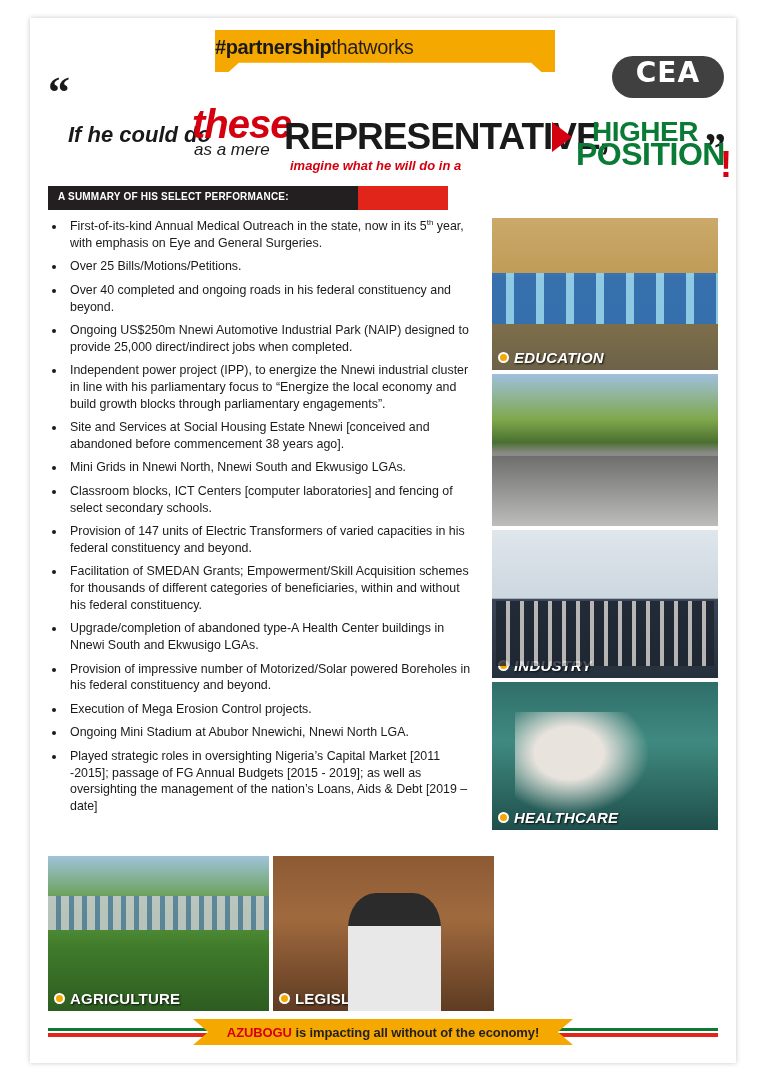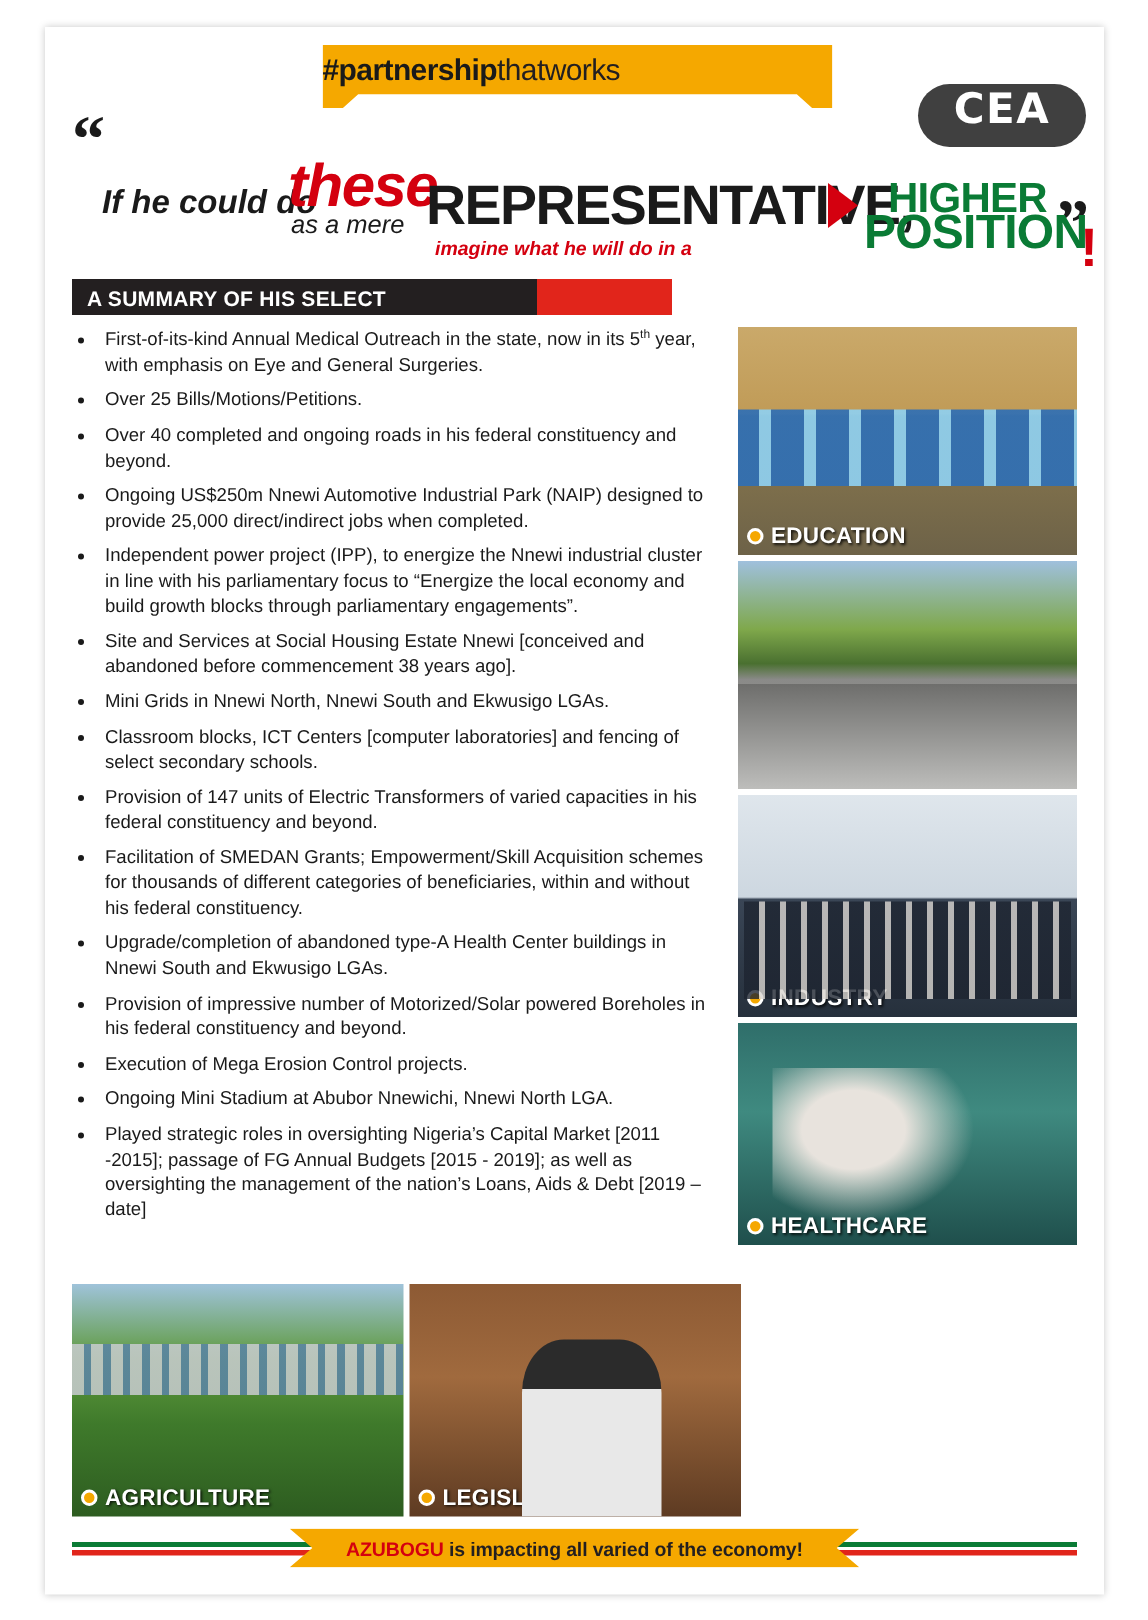--- a/index.html
+++ b/index.html
@@ -113,21 +113,21 @@
 
   
   .summary-bar {
     position: absolute;
     left: 18px; top: 168px;
     width: 400px; height: 24px;
     display: flex;
   }
   .summary-black {
     background: #231f20; color: #ffffff;
-    font-size: 14px; font-weight: bold; letter-spacing: 0.2px;
+    font-size: 10px; font-weight: bold; letter-spacing: 0.2px;
     padding: 5px 10px 0 10px;
     flex: 0 0 310px;
   }
   .summary-red {
     background: #e1251b;
     flex: 1;
   }
 
   
   .content {
@@ -151,20 +151,21 @@
     font-size: 15.5px; font-weight: bold; color: #1a1a1a;
     margin-top: 4px; margin-left: 0px;
   }
   sup { font-size: 8px; vertical-align: super; }
 
   
   .right-col {
     position: absolute;
     left: 462px; top: 200px;
     width: 252px;
+    font-style: italic;
   }
   .photo {
     position: relative;
     width: 226px;
     margin-bottom: 4px;
     overflow: hidden;
   }
   .cap {
     position: absolute; left: 6px; bottom: 4px;
     display: flex; align-items: center;
@@ -396,17 +397,17 @@
       <div class="cap">
         <span class="dot"></span>
         <span>LEGISLATION</span>
       </div>
     </div>
   </div>
 
   <div class="footer">
     <div class="footer-lines"></div>
     <div class="footer-ribbon">
-      <span><b class="red">AZUBOGU</b><span> is impacting </span><b>all varied</b><span> of the </span><b>economy!</b></span>
+      <span><b class="red">AZUBOGU</b><span> is impacting </span><b>all without</b><span> of the </span><b>economy!</b></span>
     </div>
   </div>
 
 </div>
 
 </body></html>

